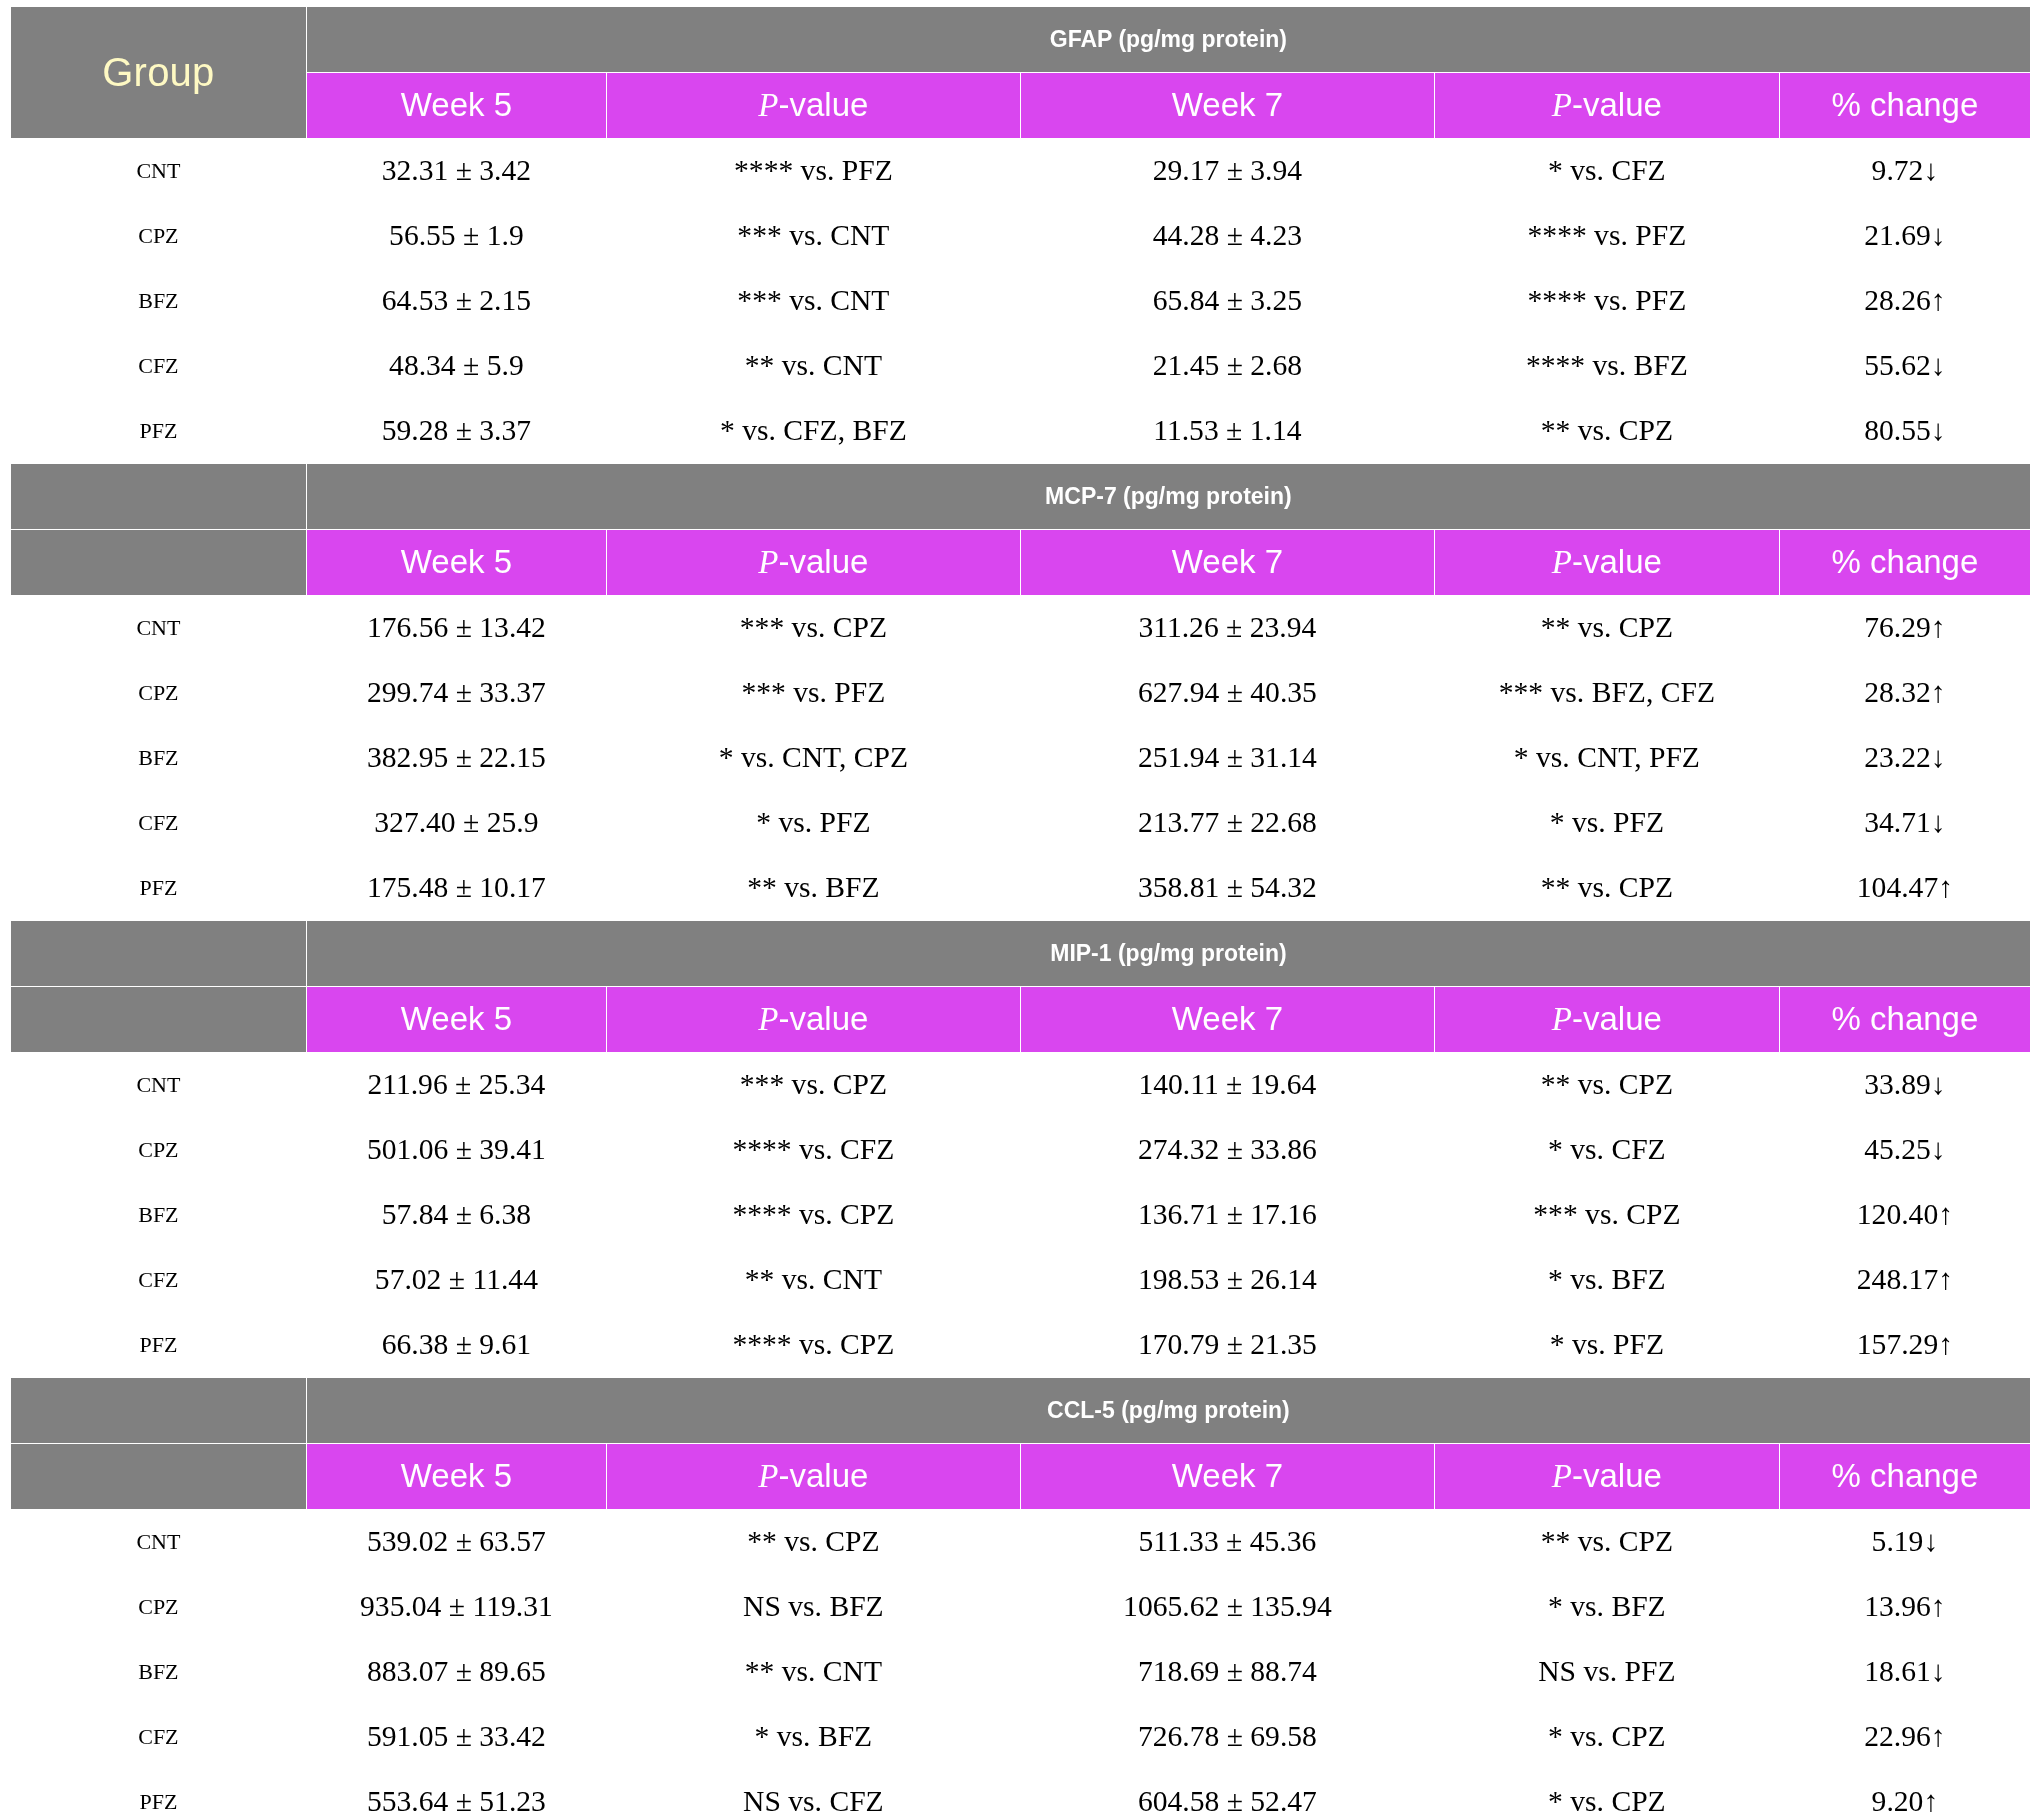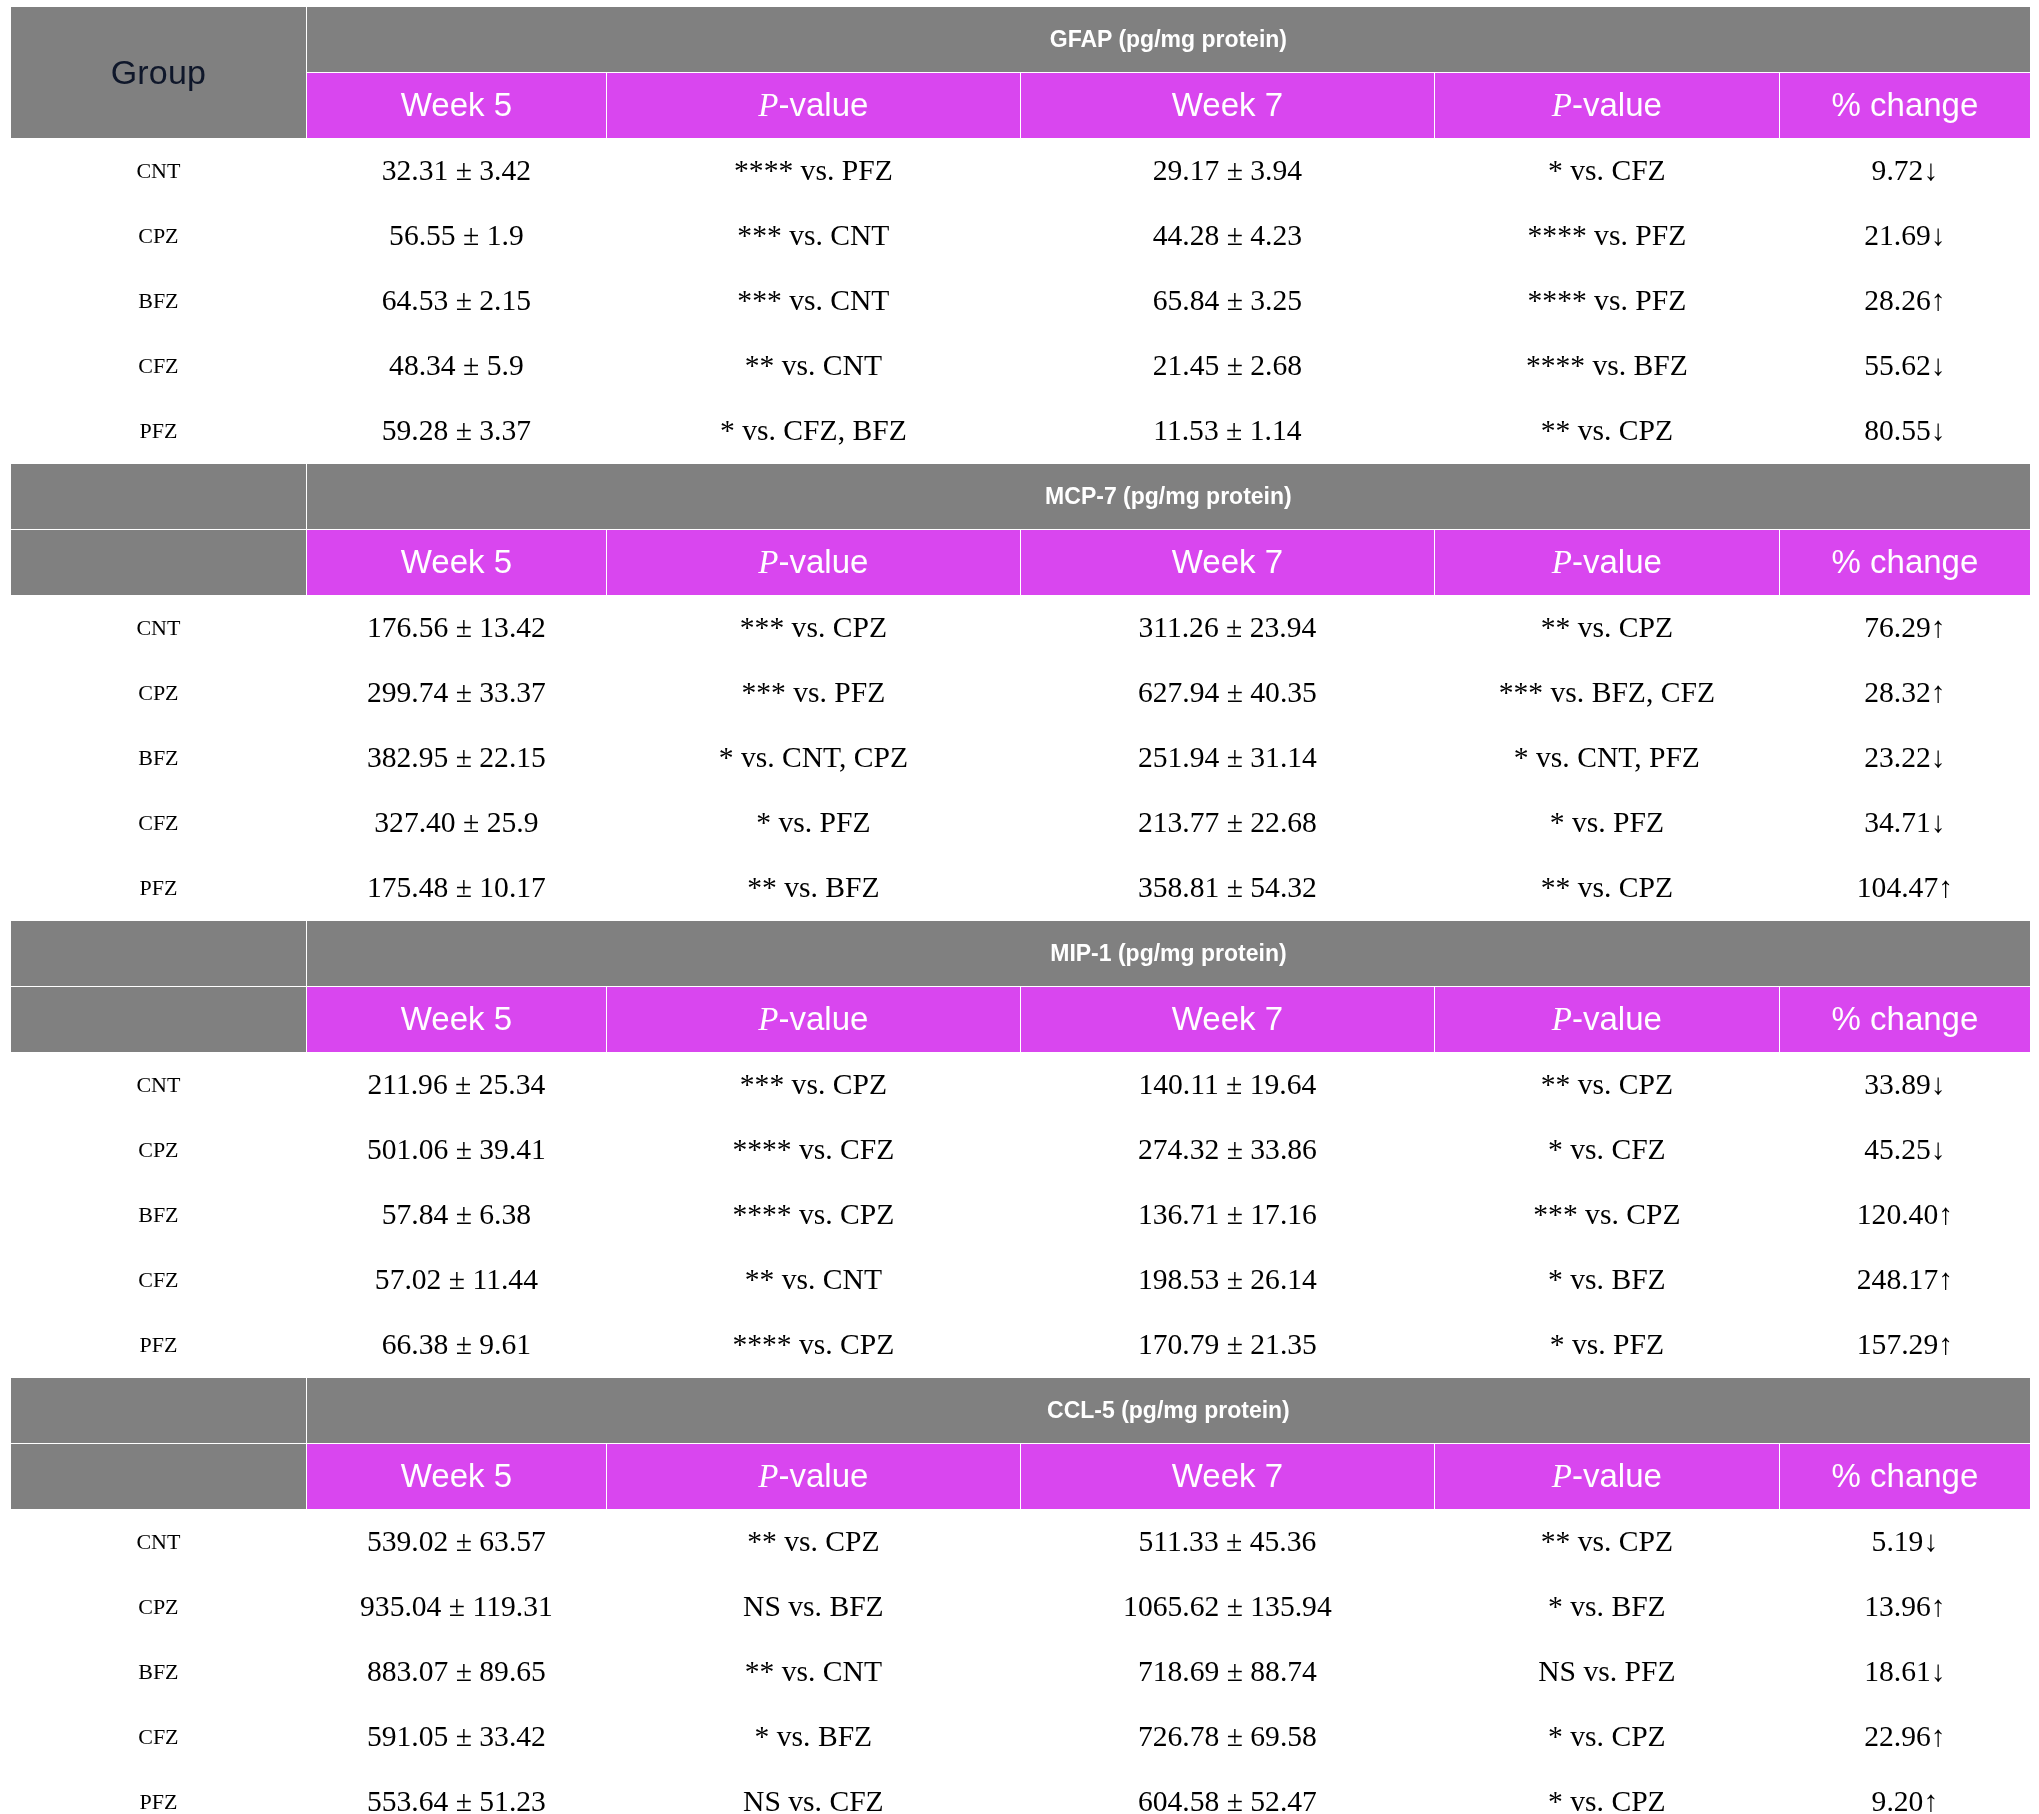--- a/index.html
+++ b/index.html
@@ -30,26 +30,26 @@
   
   col.c-group  { width: 296px; }
   col.c-w5     { width: 300px; }
   col.c-p1     { width: 414px; }
   col.c-w7     { width: 414px; }
   col.c-p2     { width: 345px; }
   col.c-pc     { width: 251px; }
 
   .hdr-grey {
     background: #808080;
-    color: #0f172a;
+    color: #fef9c3;
     font-family: "Liberation Sans", sans-serif;
     font-weight: normal;
     text-align: center;
     vertical-align: middle;
-    font-size: 34px;
+    font-size: 40px;
     height: 65px;
     letter-spacing: 0.2px;
   }
   .hdr-grey.blank {
     background: #808080;
   }
   .hdr-sub {
     background: #d946ef;
     color: #ffffff;
     font-family: "Liberation Sans", sans-serif;

